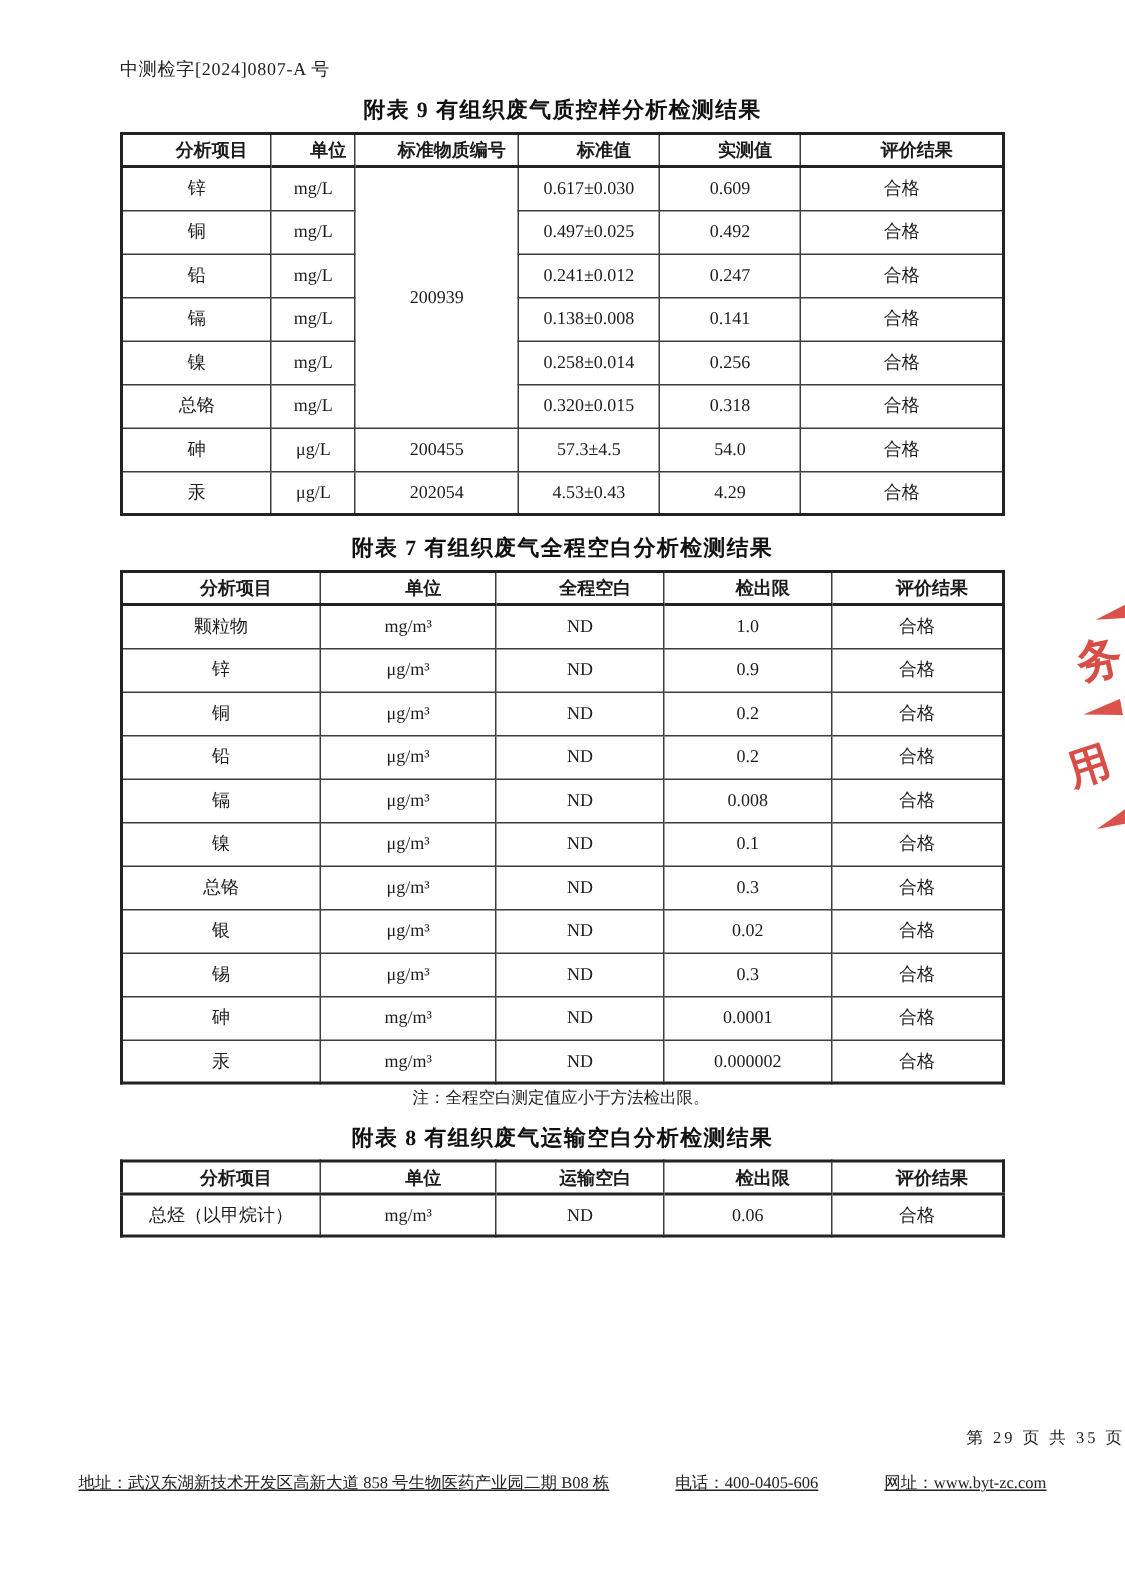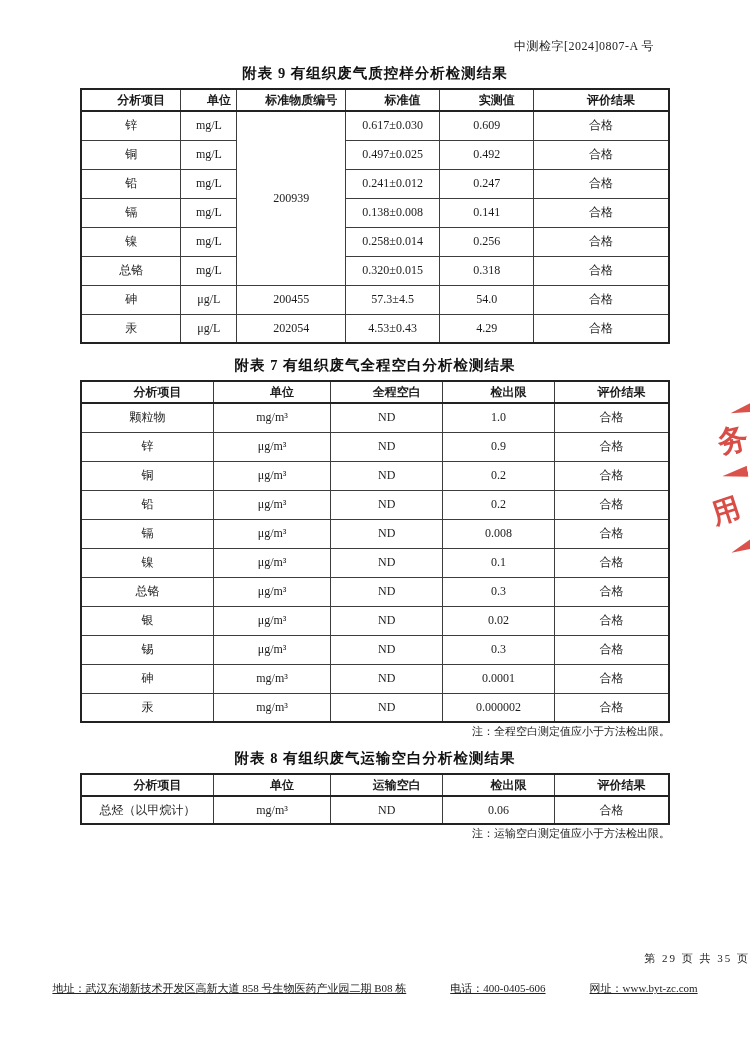--- a/index.html
+++ b/index.html
@@ -9,22 +9,22 @@
     width: 750px;
     height: 1060px;
     margin: 0 auto;
     background: #ffffff;
     overflow: hidden;
     font-family: "Liberation Serif", "DejaVu Serif", serif;
     color: #1c1c1c;
   }
 
   .doc-number {
-    position: absolute; top: 38px; left: 64px; width: 590px;
-    text-align: right; font-size: 12px; letter-spacing: 0.5px; color: #222;
+    position: absolute; top: 38px; left: 80px; width: 590px;
+    text-align: left; font-size: 12px; letter-spacing: 0.5px; color: #222;
   }
 
   .table-title {
     position: absolute; left: 80px; width: 590px;
     text-align: center; font-weight: bold; font-size: 14.5px; color: #111;
     letter-spacing: 1px;
   }
   #title6 { top: 64px; }
   #title7 { top: 356px; }
   #title8 { top: 749px; }
@@ -49,21 +49,21 @@
     font-weight: bold; height: 22px;
     border-bottom: 2px solid #222;
     padding-left: 22px;
   }
   table.report { border: 2px solid #222; }
   table.report td { height: 29px; }
   #table8 td { height: 28px; }
 
   .note {
     position: absolute; left: 78px; width: 592px;
-    font-size: 11px; color: #222; text-align: right;
+    font-size: 11px; color: #222; text-align: center;
   }
   #note7 { top: 724px; }
   #note8 { top: 826px; }
 
   .page-number {
     position: absolute; top: 951px; left: 0; width: 750px;
     text-align: right; font-size: 11px; letter-spacing: 2px; color: #222;
   }
   .address-line {
     position: absolute; top: 981px; left: 0; width: 750px;
@@ -303,21 +303,20 @@
     <tbody>
         <tr>
           <td>总烃（以甲烷计）</td>
           <td>mg/m³</td>
           <td>ND</td>
           <td>0.06</td>
           <td>合格</td>
         </tr>
       </tbody>
   </table>
-  <div class="note" id="note8">注：运输空白测定值应小于方法检出限。</div>
 
   <div class="stamp">
     <div class="wedge w1"></div>
     <div class="frag-char c1">务</div>
     <div class="wedge w2"></div>
     <div class="frag-char c2">用</div>
     <div class="wedge w3"></div>
   </div>
 
   <div class="page-number">第 29 页 共 35 页</div>

